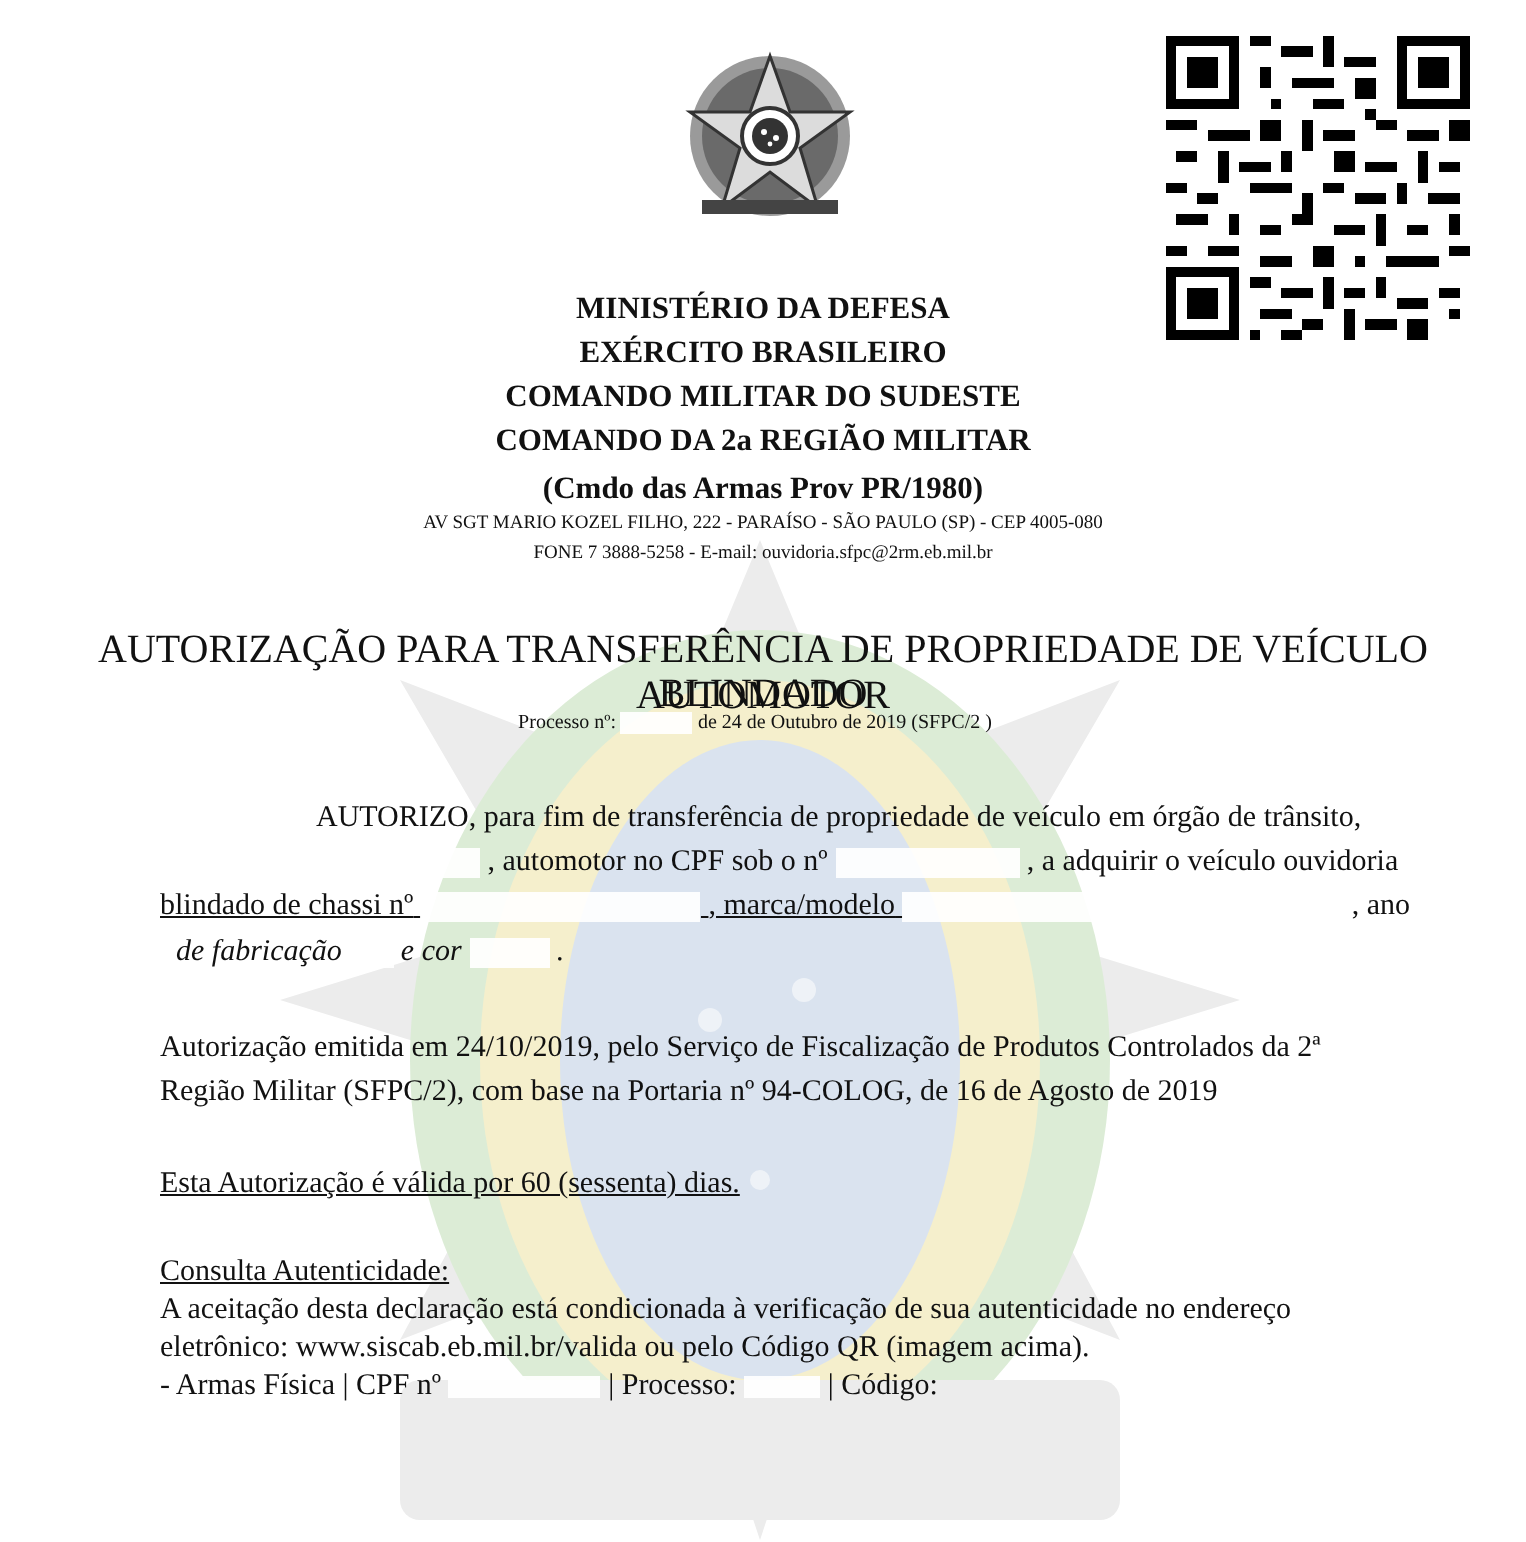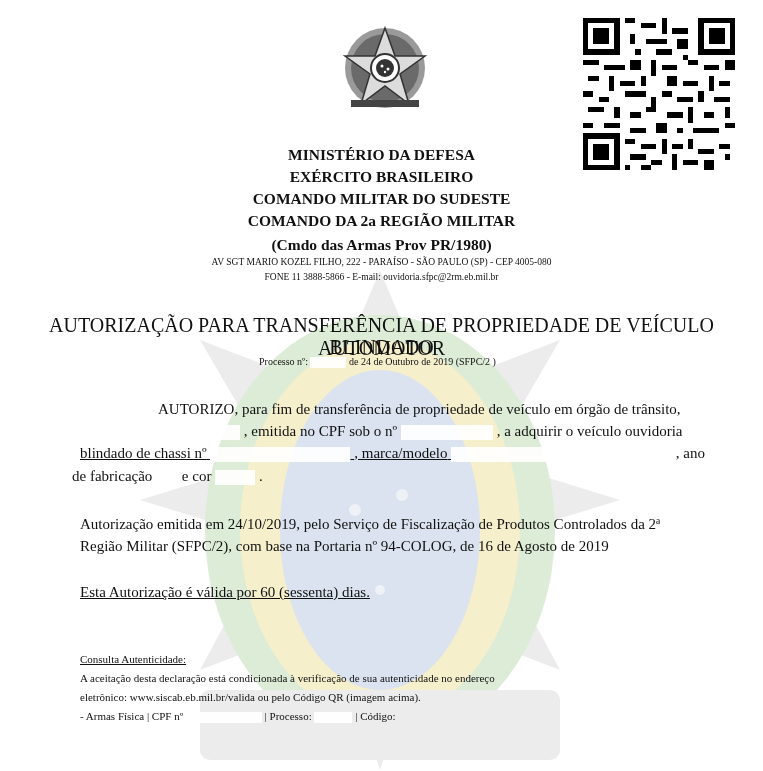--- a/index.html
+++ b/index.html
@@ -11,21 +11,21 @@
     .watermark { position: absolute; left: 140px; top: 270px; width: 480px; height: 500px; pointer-events: none; }
     .crest { position: absolute; left: 337px; top: 20px; width: 96px; height: 96px; }
     .qr { position: absolute; left: 583px; top: 18px; width: 152px; height: 152px; }
     .hdr-line { position: absolute; left: 0; width: 763px; text-align: center; }
     .hdr-big { font-weight: bold; font-size: 15.5px; }
     .hdr-small { font-size: 9.5px; }
     .title { position: absolute; left: 20px; width: 723px; text-align: center; font-weight: normal; font-size: 20px; }
     .proc { position: absolute; left: 0; width: 755px; text-align: center; font-size: 10px; }
     .body-text { position: absolute; font-size: 15px; white-space: nowrap; }
     .redact { display: inline-block; background: rgba(255,255,255,0.92); vertical-align: middle; height: 15px; }
-    .small-text { position: absolute; font-size: 11px; white-space: nowrap; margin-top: 25px; }
+    .small-text { position: absolute; font-size: 15px; white-space: nowrap; }
     .ul { text-decoration: underline; }
   </style>
 </head>
 <body>
 
 <div class="watermark">
   <svg width="480" height="500" viewBox="0 0 480 500">
     <g fill="#ececec">
       <polygon points="240,0 290,120 420,70 350,190 480,230 350,270 420,400 290,350 240,500 190,350 60,400 130,270 0,230 130,190 60,70 190,120"></polygon>
     </g>
@@ -141,45 +141,45 @@
     </g>
   </svg>
 </div>
 
 <div class="hdr-line hdr-big" style="top:146px;">MINISTÉRIO DA DEFESA</div>
 <div class="hdr-line hdr-big" style="top:168px;">EXÉRCITO BRASILEIRO</div>
 <div class="hdr-line hdr-big" style="top:190px;">COMANDO MILITAR DO SUDESTE</div>
 <div class="hdr-line hdr-big" style="top:212px;">COMANDO DA 2a REGIÃO MILITAR</div>
 <div class="hdr-line hdr-big" style="top:236px;">(Cmdo das Armas Prov PR/1980)</div>
 <div class="hdr-line hdr-small" style="top:257px;">AV SGT MARIO KOZEL FILHO, 222 - PARAÍSO - SÃO PAULO (SP) - CEP 4005-080</div>
-<div class="hdr-line hdr-small" style="top:272px;">FONE 11 3888-5866 - E-mail: ouvidoria.sfpc@2rm.eb.mil.br</div>
+<div class="hdr-line hdr-small" style="top:272px;">FONE 7 3888-5258 - E-mail: ouvidoria.sfpc@2rm.eb.mil.br</div>
 
 <div class="title" style="top:314px;">AUTORIZAÇÃO PARA TRANSFERÊNCIA DE PROPRIEDADE DE VEÍCULO AUTOMOTOR</div>
 <div class="title" style="top:336px;">BLINDADO</div>
 <div class="proc" style="top:356px;">
   <span>Processo nº:</span>
   <span class="redact" style="width:36px;height:11px;"></span>
   <span>de 24 de Outubro de 2019 (SFPC/2 )</span>
 </div>
 
 <div class="body-text" style="left:158px; top:401px;">AUTORIZO, para fim de transferência de propriedade de veículo em órgão de trânsito,</div>
 <div class="body-text" style="left:80px; top:423px;">
   <span class="redact" style="width:160px;"></span>
-  <span>, emitida no CPF sob o nº</span>
+  <span>, automotor no CPF sob o nº</span>
   <span class="redact" style="width:92px;"></span>
   <span>, a adquirir o veículo ouvidoria</span>
 </div>
 <div class="body-text" style="left:80px; top:445px; width:625px;text-decoration:underline;">
   <span>blindado de chassi nº</span>
   <span class="redact" style="width:140px;"></span>
   <span>, marca/modelo</span>
   <span class="redact" style="width:170px;"></span>
   <span style="position:absolute; right:0;">, ano</span>
 </div>
-<div class="body-text" style="left:72px; top:468px;">
+<div class="body-text" style="left:88px; top:468px;font-style:italic;">
   <span>de fabricação</span>
   <span class="redact" style="width:22px;"></span>
   <span>e cor</span>
   <span class="redact" style="width:40px;"></span>
   <span>.</span>
 </div>
 
 <div class="body-text" style="left:80px; top:516px;">Autorização emitida em 24/10/2019, pelo Serviço de Fiscalização de Produtos Controlados da 2ª</div>
 <div class="body-text" style="left:80px; top:538px;">Região Militar (SFPC/2), com base na Portaria nº 94-COLOG, de 16 de Agosto de 2019</div>
 

